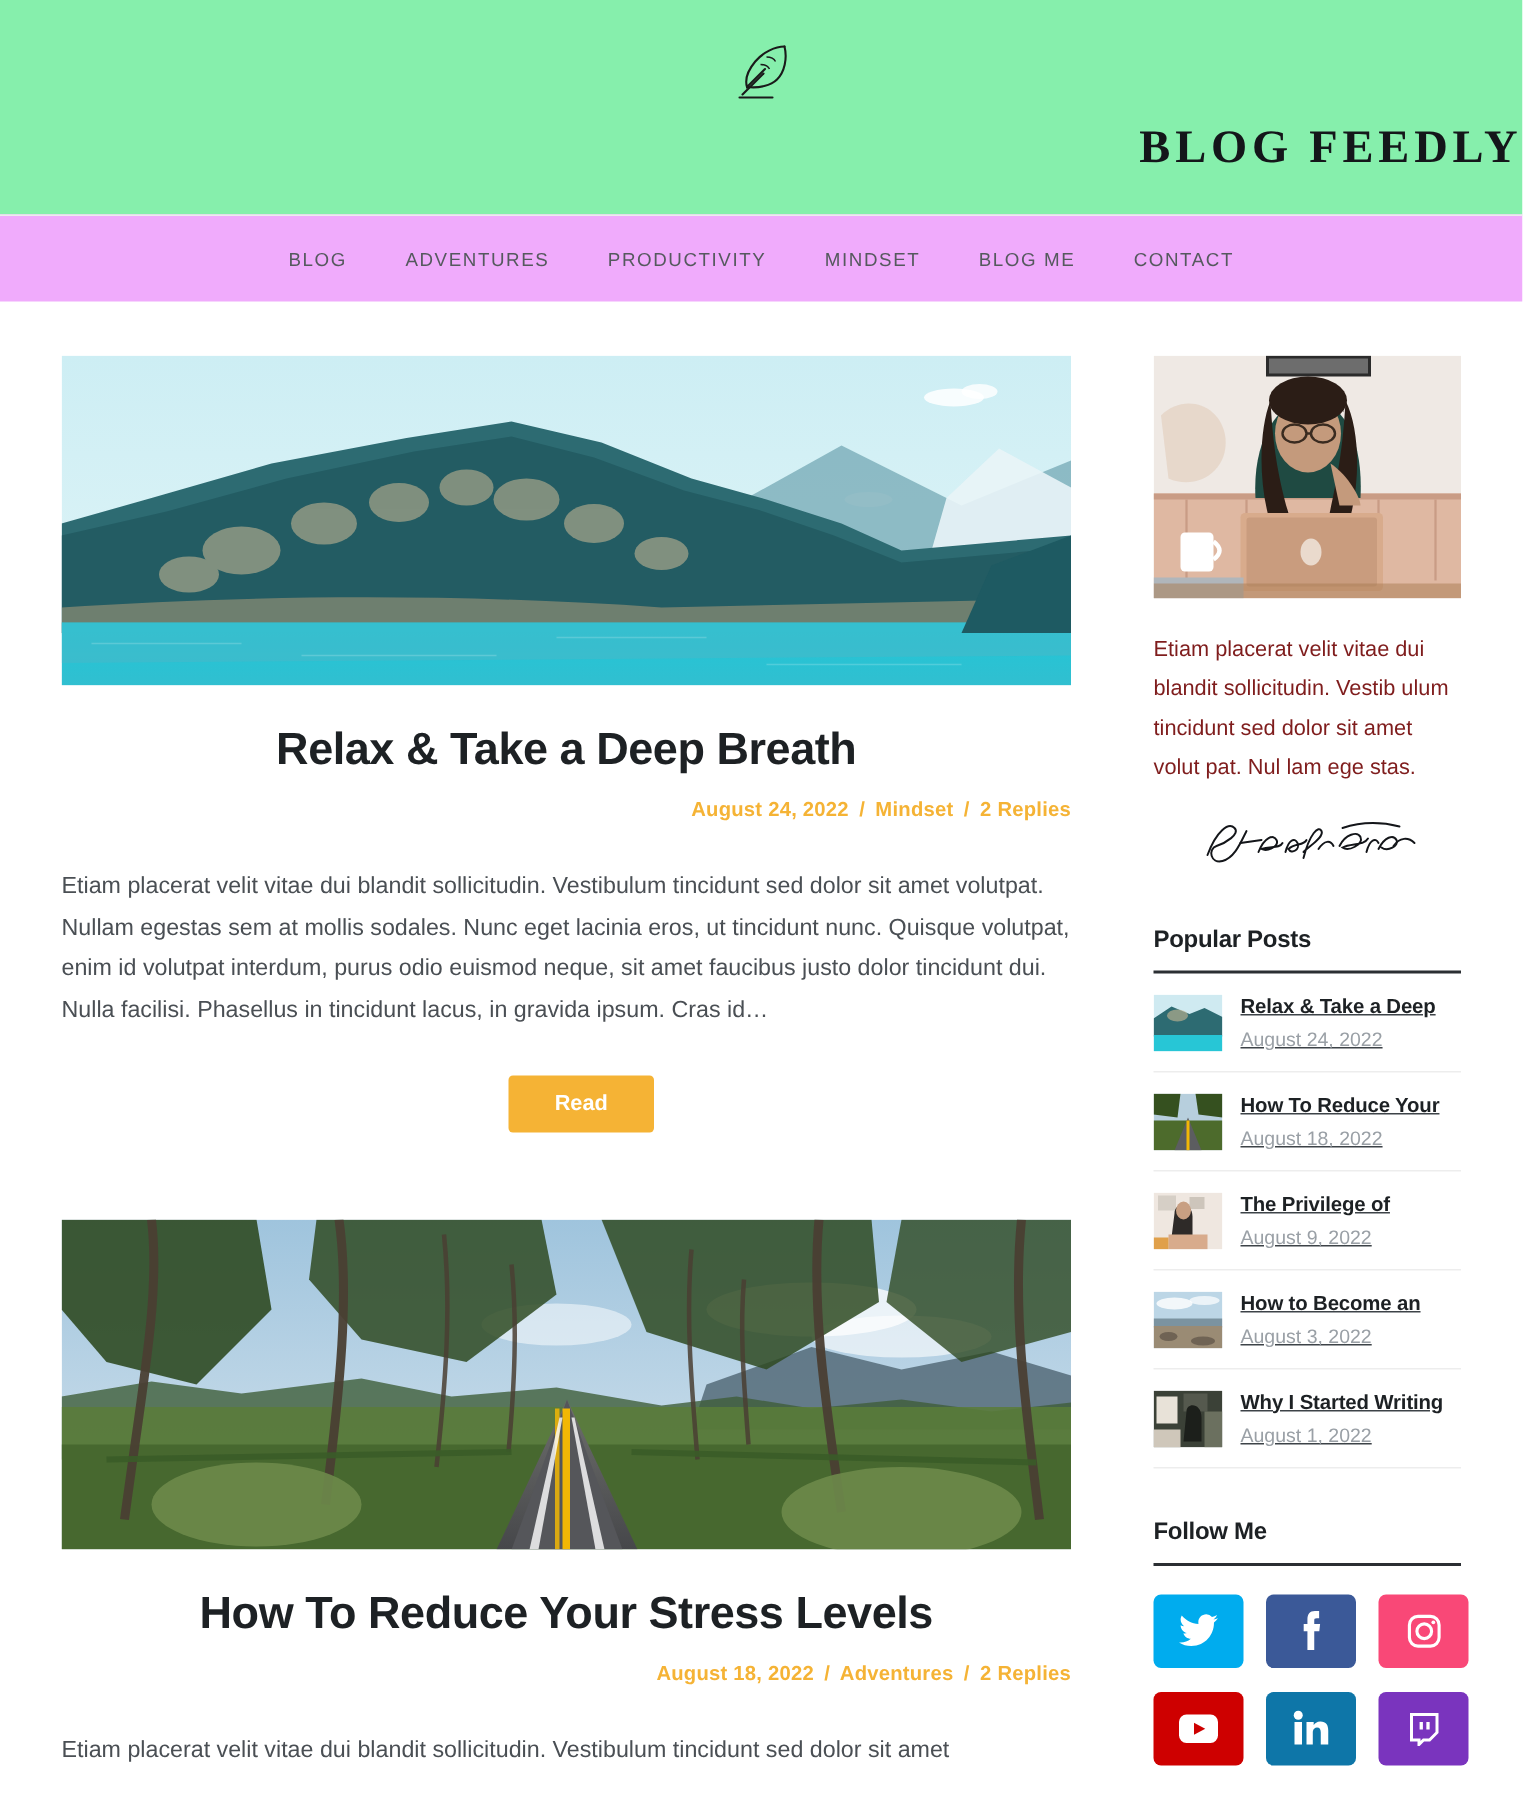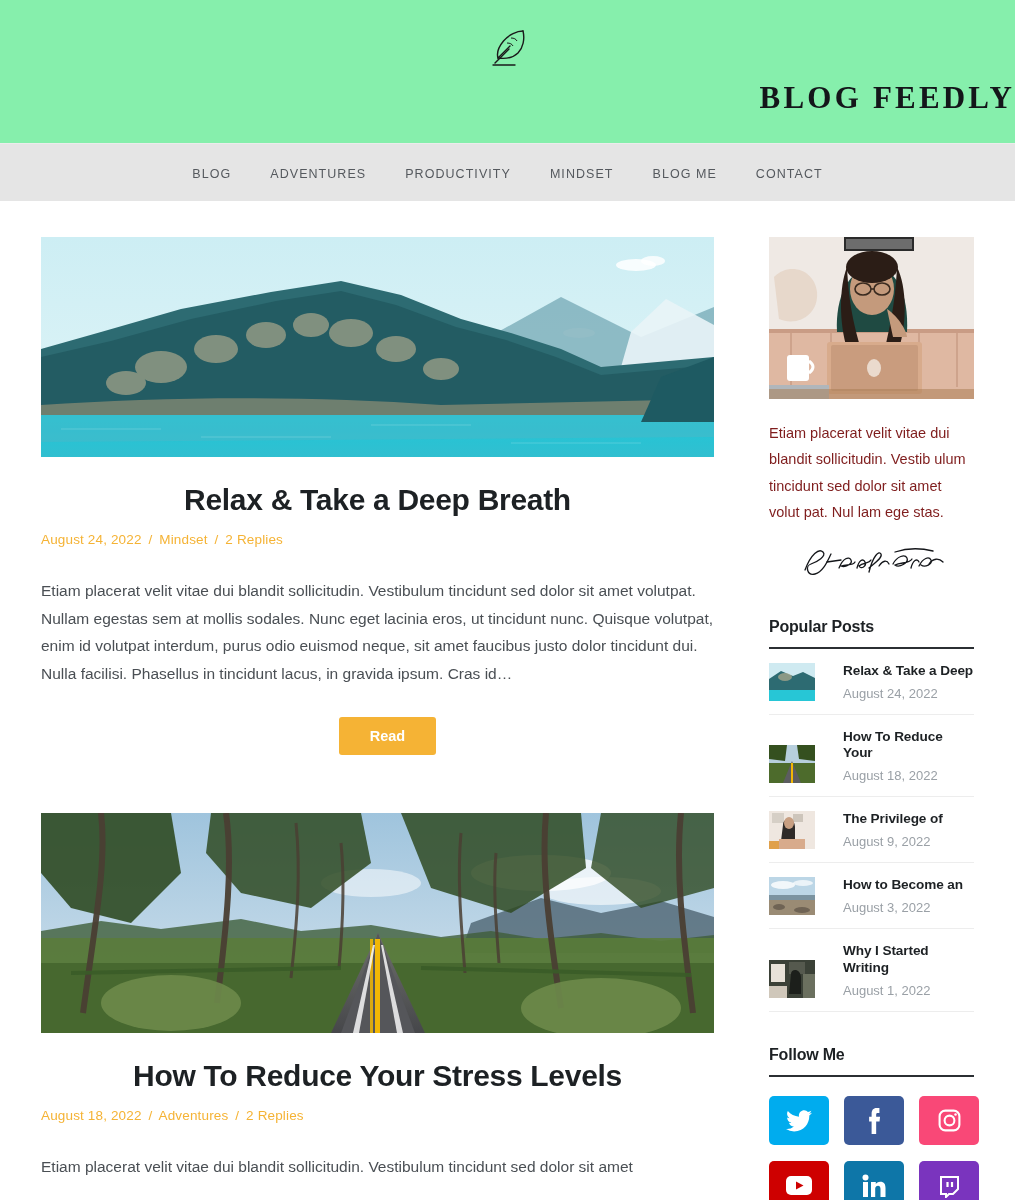--- a/index.html
+++ b/index.html
@@ -27,21 +27,21 @@
     font-weight: 700;
     color: #14161a;
     line-height: 1;
   }
 
   
   .nav-wrap {
     border-top: 1px solid #ececec;
     padding: 20px 0 19px;
     text-align: center;
-    background: #e5e5e5;
+    background: #f0abfc;
   }
   .nav-list { list-style: none; display: flex; justify-content: center; gap: 0; }
   .nav-item { padding: 0 19.5px; }
   .nav-link {
     font-size: 12.5px;
     letter-spacing: 1.05px;
     color: #55595e;
     text-decoration: none;
     font-weight: 400;
     white-space: nowrap;
@@ -70,25 +70,25 @@
   .post-title {
     font-size: 30px;
     font-weight: 700;
     color: #1d2124;
     text-align: center;
     margin-top: 25px;
     letter-spacing: -0.3px;
     line-height: 1.2;
   }
   .post-meta {
-    text-align: left;
+    text-align: right;
     margin-top: 14px;
     font-size: 13.5px;
     color: #f5b335;
-    font-weight: 400;
+    font-weight: 700;
     letter-spacing: 0.15px;
   }
   .post-meta a { color: #f5b335; text-decoration: none; }
   .post-meta .sep { color: #f5b335; margin: 0 3px; }
   .post-excerpt {
     margin-top: 30px;
     font-size: 15.5px;
     line-height: 1.78;
     color: #4a4f54;
     text-align: left;
@@ -125,24 +125,25 @@
     font-weight: 700;
     color: #1d2124;
     padding-bottom: 11px;
     letter-spacing: -0.2px;
   }
   .widget-rule { height: 2px; background: #2b2f33; width: 100%; }
 
   .pop-list { list-style: none; }
   .pop-item {
     display: flex;
-    align-items: flex-end;
-    gap: 28px;
+    align-items: center;
+    gap: 12px;
     padding: 14px 0 13px;
     border-bottom: 1px solid #ededed;
+    text-decoration: underline;
   }
   .pop-thumb { width: 46px; height: 38px; flex: 0 0 46px; overflow: hidden; position: relative; }
   .pop-text { flex: 1; min-width: 0; }
   .pop-title {
     font-size: 13.6px;
     font-weight: 700;
     color: #1d2124;
     line-height: 1.25;
     letter-spacing: -0.1px;
   }

